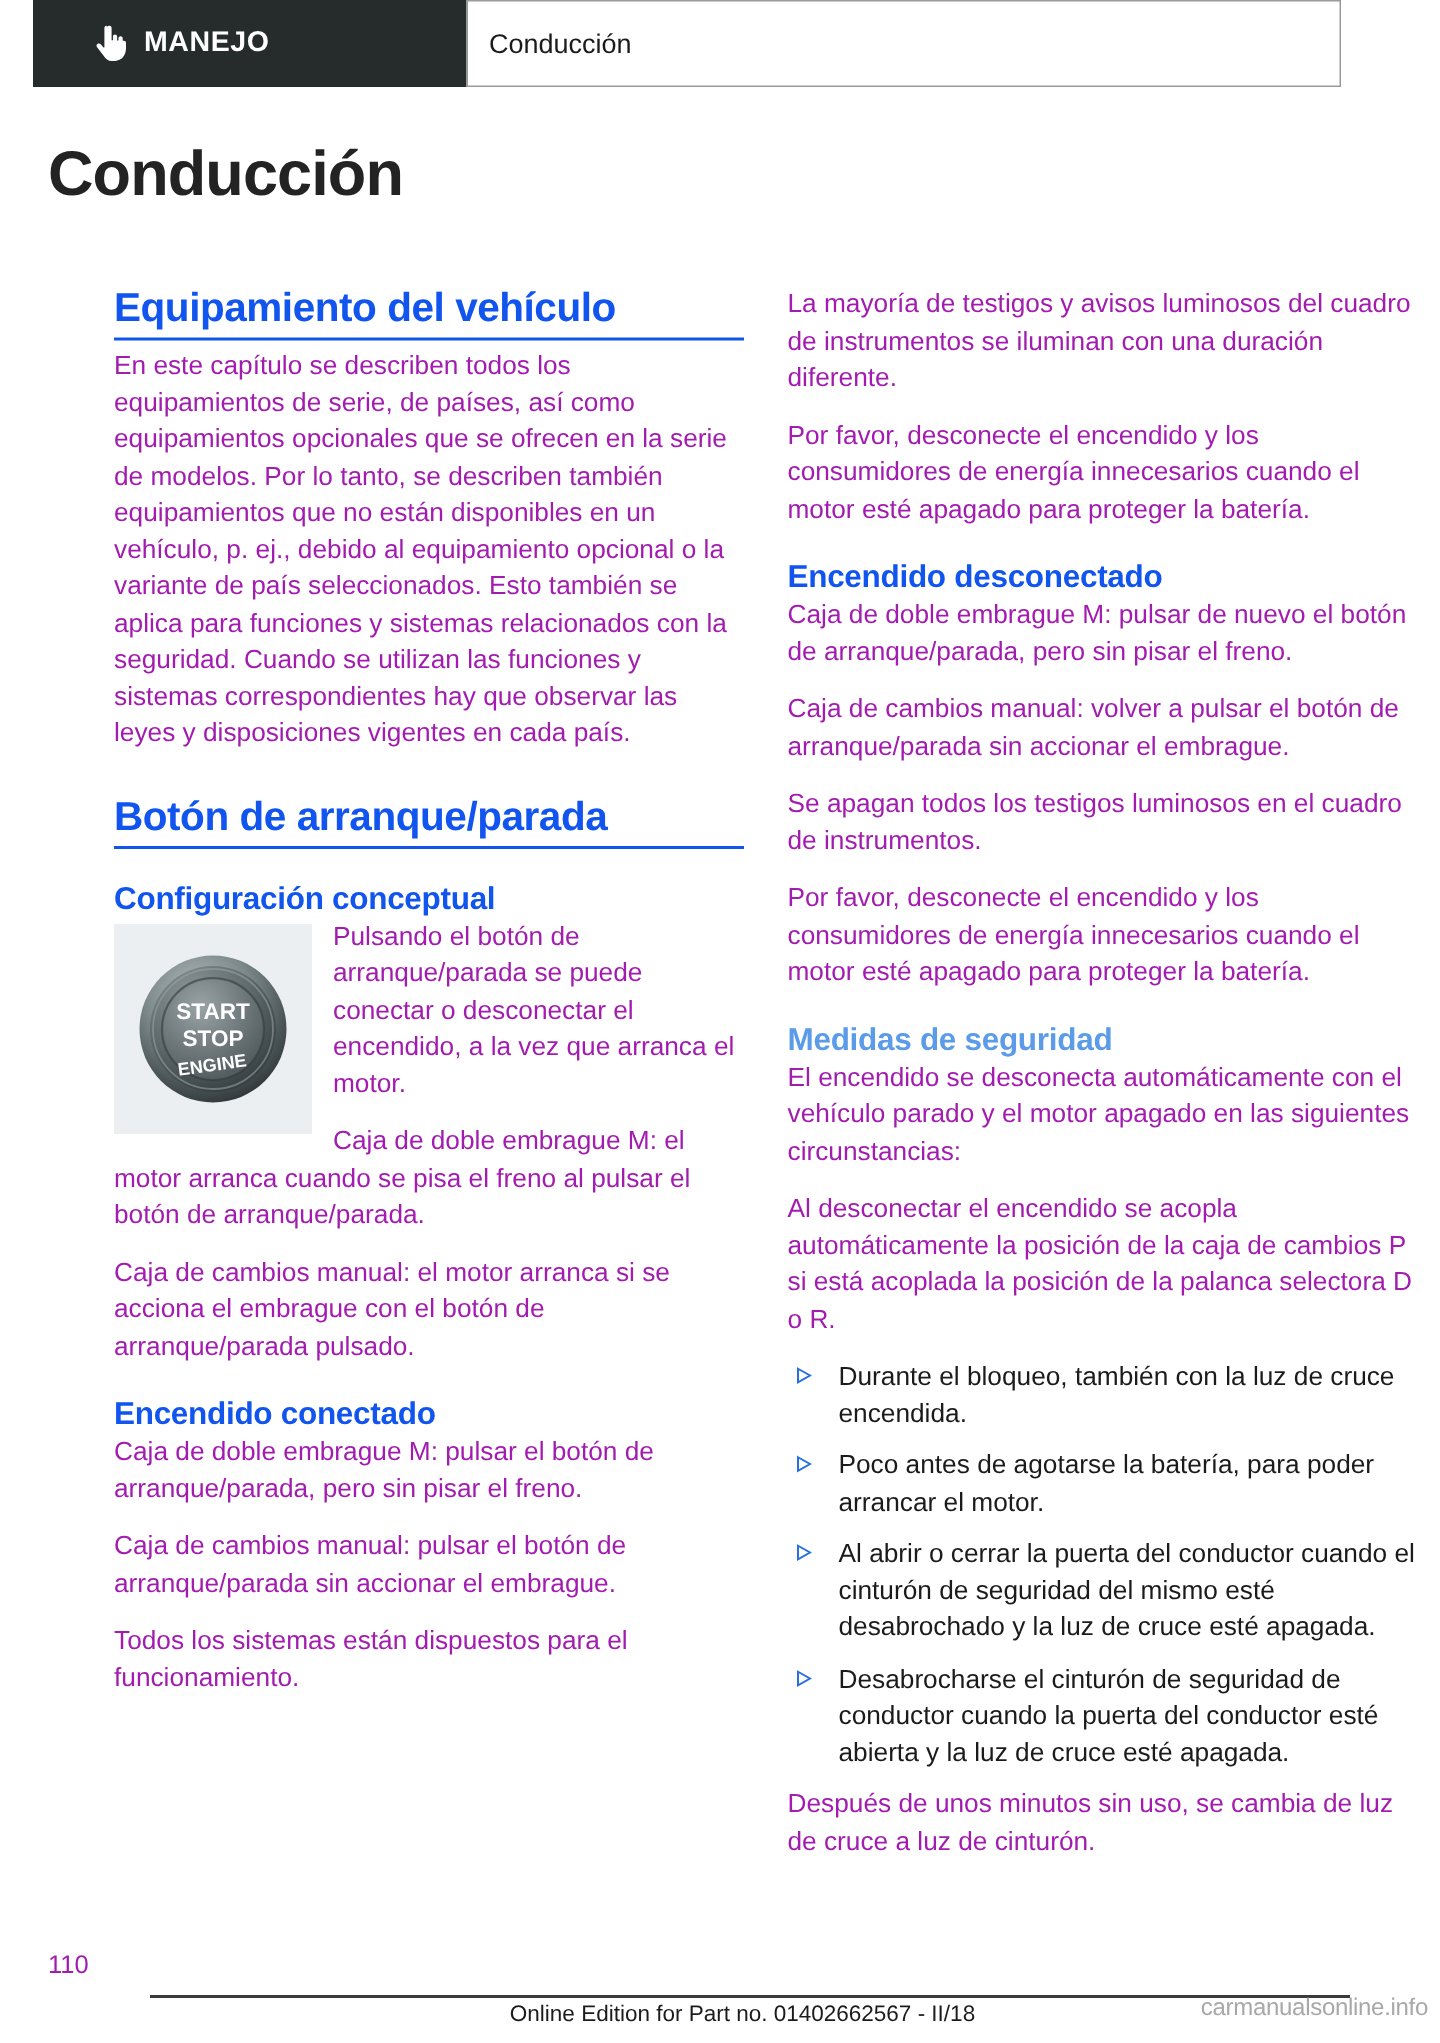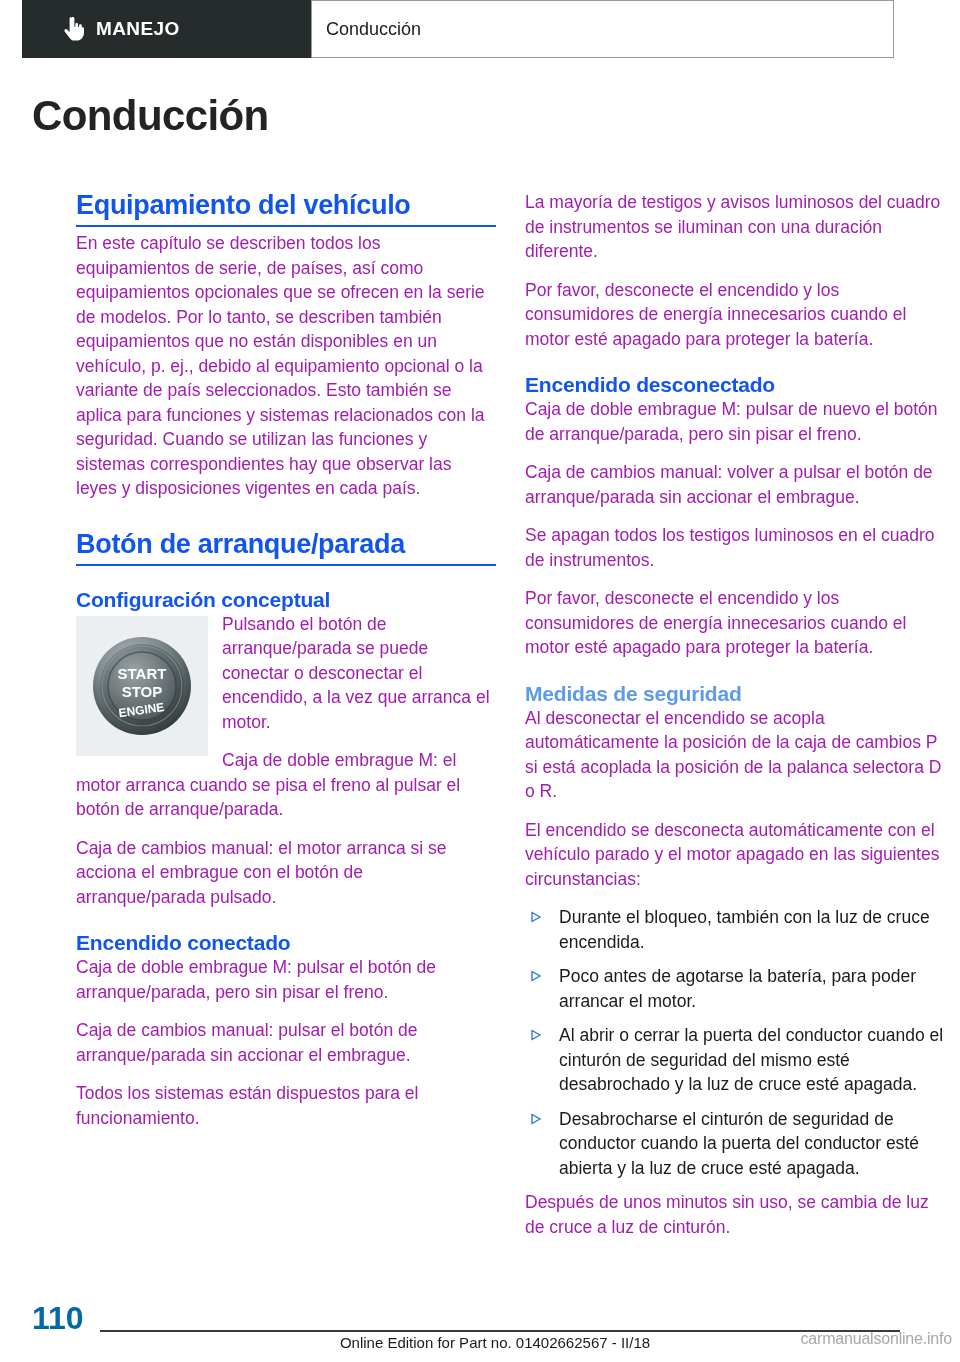--- a/index.html
+++ b/index.html
@@ -145,23 +145,23 @@
     line-height: 24.5px;
     margin-bottom: 10px;
   }
   .tri-svg { position: absolute; left: 4px; top: 5px; }
 
   
   .footer-page-no {
     position: absolute;
     left: 32px;
     top: 1300px;
-    font-size: 32px;
-    font-weight: bold;
-    color: #0369a1;
+    font-size: 17px;
+    font-weight: normal;
+    color: #a21caf;
   }
   .footer-rule {
     position: absolute;
     left: 100px;
     top: 1330px;
     width: 800px;
     height: 2px;
     background: #3a3a3a;
   }
   .footer-edition {
@@ -262,22 +262,22 @@
   <p class="body">La mayoría de testigos y avisos luminosos del cuadro de instrumentos se iluminan con una duración diferente.</p>
   <p class="body">Por favor, desconecte el encendido y los consumidores de energía innecesarios cuando el motor esté apagado para proteger la batería.</p>
 
   <h2 class="h2-blue space-before-h2">Encendido desconectado</h2>
   <p class="body after-head">Caja de doble embrague M: pulsar de nuevo el botón de arranque/parada, pero sin pisar el freno.</p>
   <p class="body">Caja de cambios manual: volver a pulsar el botón de arranque/parada sin accionar el embrague.</p>
   <p class="body">Se apagan todos los testigos luminosos en el cuadro de instrumentos.</p>
   <p class="body">Por favor, desconecte el encendido y los consumidores de energía innecesarios cuando el motor esté apagado para proteger la batería.</p>
 
   <h2 class="h2-blue light space-before-h2">Medidas de seguridad</h2>
+  <p class="body">El encendido se desconecta automáticamente con el vehículo parado y el motor apagado en las siguientes circunstancias:</p>
   <p class="body after-head">Al desconectar el encendido se acopla automáticamente la posición de la caja de cambios P si está acoplada la posición de la palanca selectora D o R.</p>
-  <p class="body">El encendido se desconecta automáticamente con el vehículo parado y el motor apagado en las siguientes circunstancias:</p>
 
   <ul class="bullets">
     <li>
       <svg class="tri-svg" width="14" height="14" viewBox="0 0 14 14">
         <path d="M3 2.5 L11 7 L3 11.5 Z" fill="none" stroke="#2a6fe0" stroke-width="1.3"></path>
       </svg>
       <span>Durante el bloqueo, también con la luz de cruce encendida.</span>
     </li>
     <li>
       <svg class="tri-svg" width="14" height="14" viewBox="0 0 14 14">

